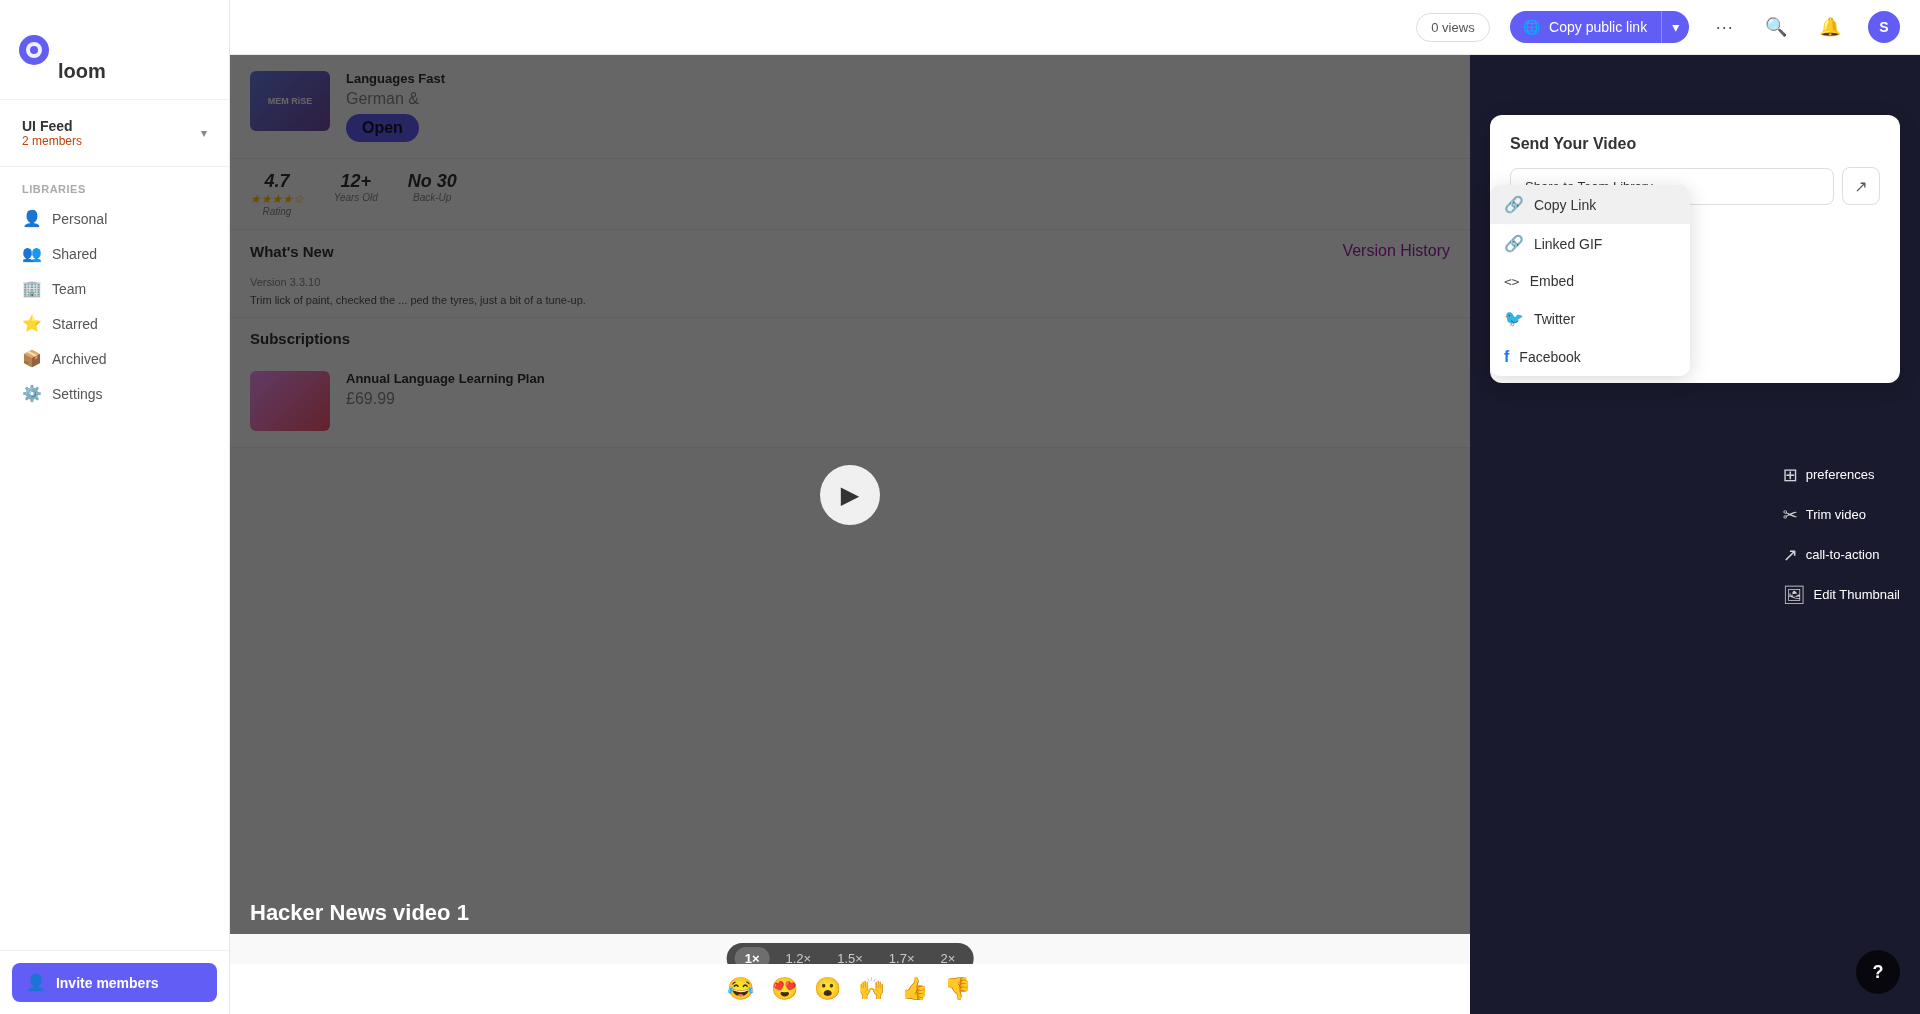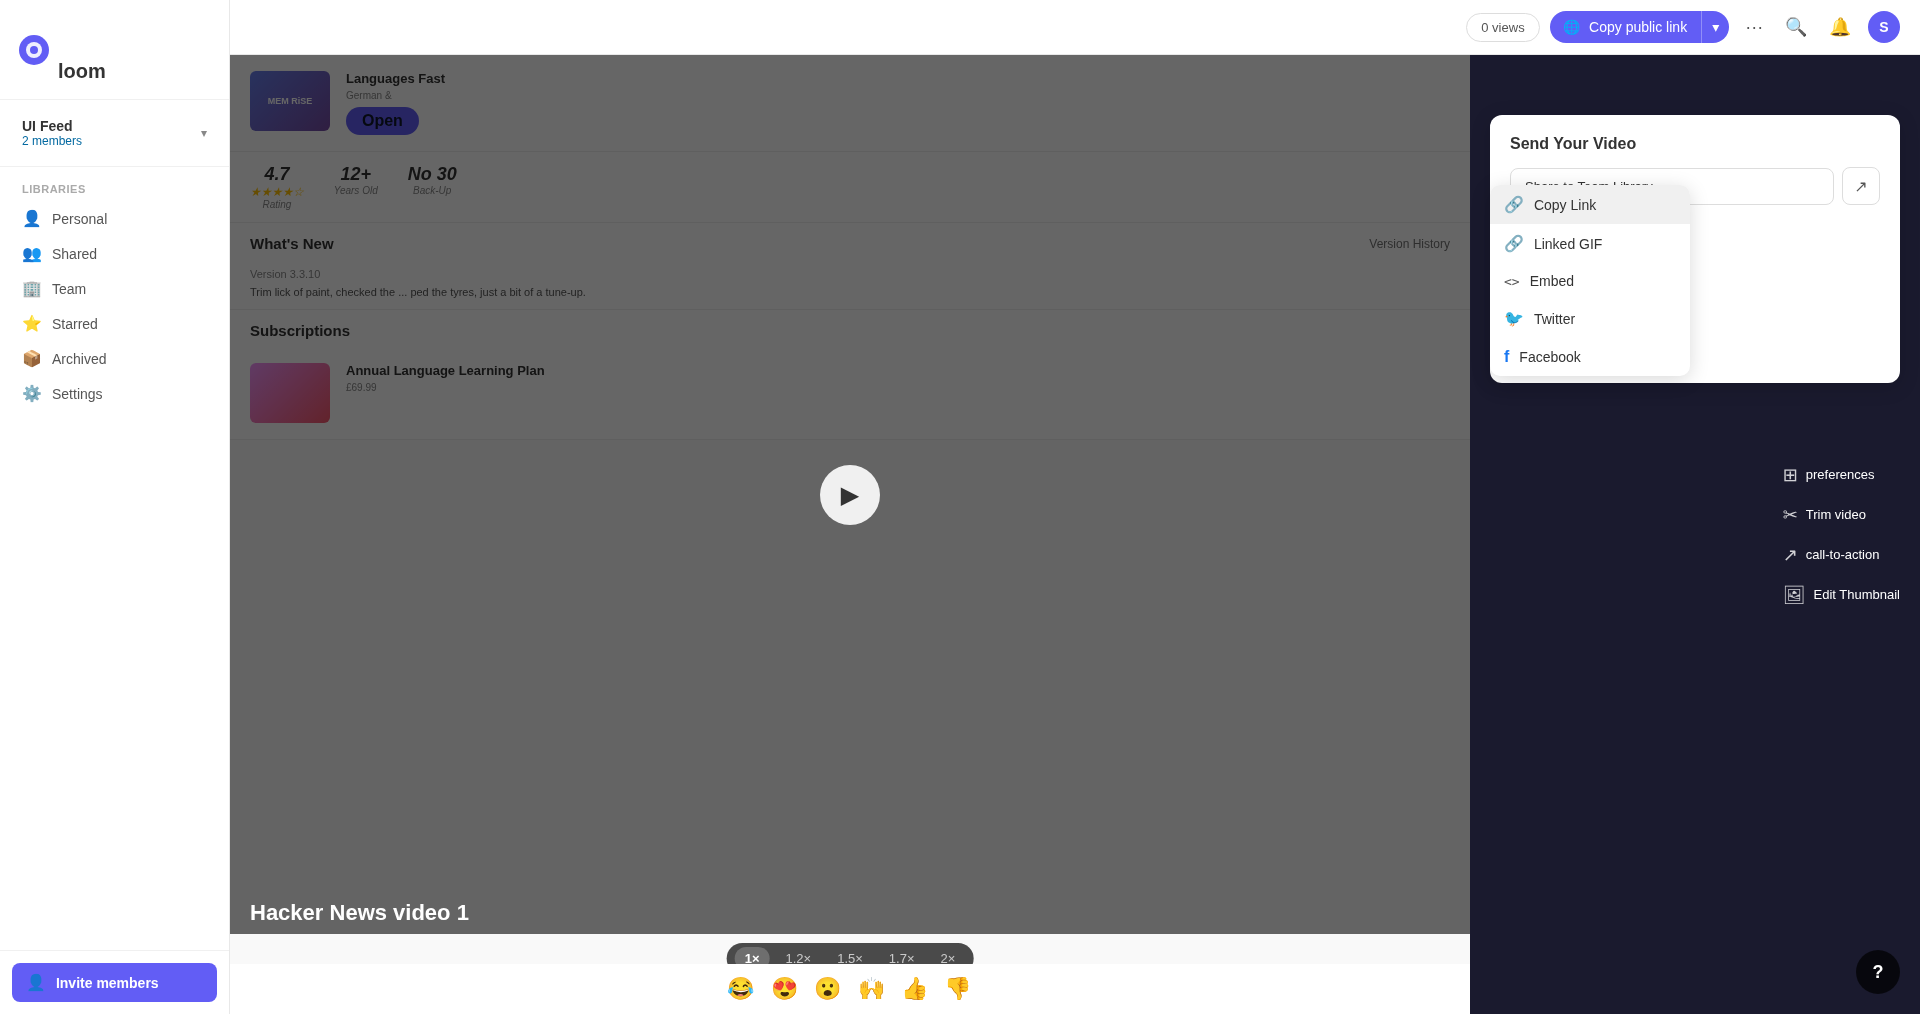--- a/index.html
+++ b/index.html
@@ -49,21 +49,21 @@
     }
 
     .workspace-name {
       font-size: 14px;
       font-weight: 600;
       color: #333;
     }
 
     .workspace-members {
       font-size: 12px;
-      color: #0369a1;
+      color: #c2410c;
     }
 
     .chevron-icon { color: #888; font-size: 12px; }
 
     .nav-section {
       padding: 10px 12px;
     }
 
     .nav-label {
       font-size: 11px;
@@ -116,21 +116,21 @@
       overflow: hidden;
       position: relative;
     }
 
     
     #topbar {
       display: flex;
       align-items: center;
       justify-content: flex-end;
       padding: 10px 20px;
-      gap: 10px;
+      gap: 20px;
       background: #fff;
       border-bottom: 1px solid #e8e8e8;
       position: relative;
       z-index: 10;
     }
 
     .views-badge {
       background: #fff;
       border: 1px solid #ddd;
       border-radius: 20px;
@@ -242,21 +242,21 @@
     .thumb-text {
       color: white;
       font-size: 9px;
       font-weight: 700;
       text-align: center;
       line-height: 1.2;
     }
 
     .app-card-info { flex: 1; }
     .app-card-title { font-size: 13px; font-weight: 700; color: #333; margin-bottom: 4px; }
-    .app-card-subtitle { font-size: 10px; color: #888; }
+    .app-card-subtitle { font-size: 16px; color: #888; }
 
     .app-stats {
       display: flex;
       gap: 30px;
       padding: 12px 20px;
       background: white;
       border-bottom: 1px solid #eee;
     }
 
     .stat-item { text-align: center; font-style: italic; }
@@ -266,21 +266,21 @@
 
     .section-title-bar {
       display: flex;
       justify-content: space-between;
       align-items: center;
       padding: 12px 20px 8px;
       background: white;
     }
 
     .section-title { font-size: 15px; font-weight: 700; color: #333; }
-    .section-link { font-size: 12px; color: #737373; }
+    .section-link { font-size: 16px; color: #a21caf; }
 
     .version-info {
       padding: 8px 20px;
       background: white;
       border-bottom: 1px solid #eee;
     }
 
     .version-text { font-size: 11px; color: #888; }
     .update-text { font-size: 11px; color: #555; margin-top: 4px; line-height: 1.5; }
 

